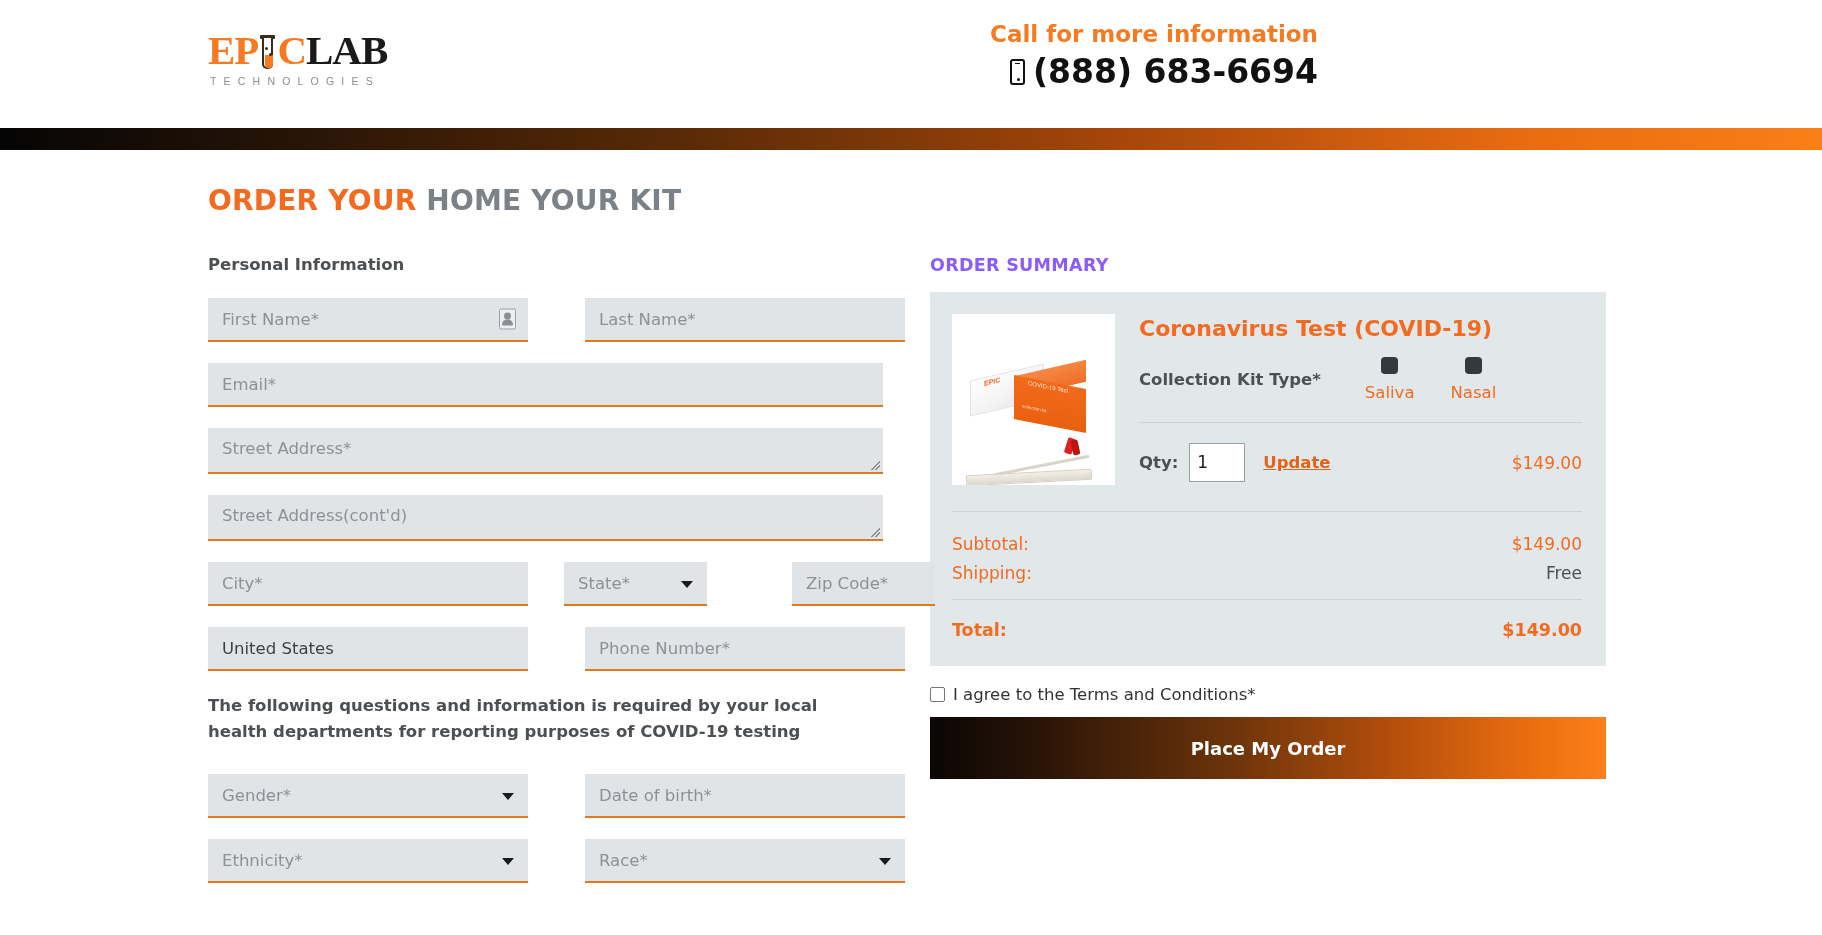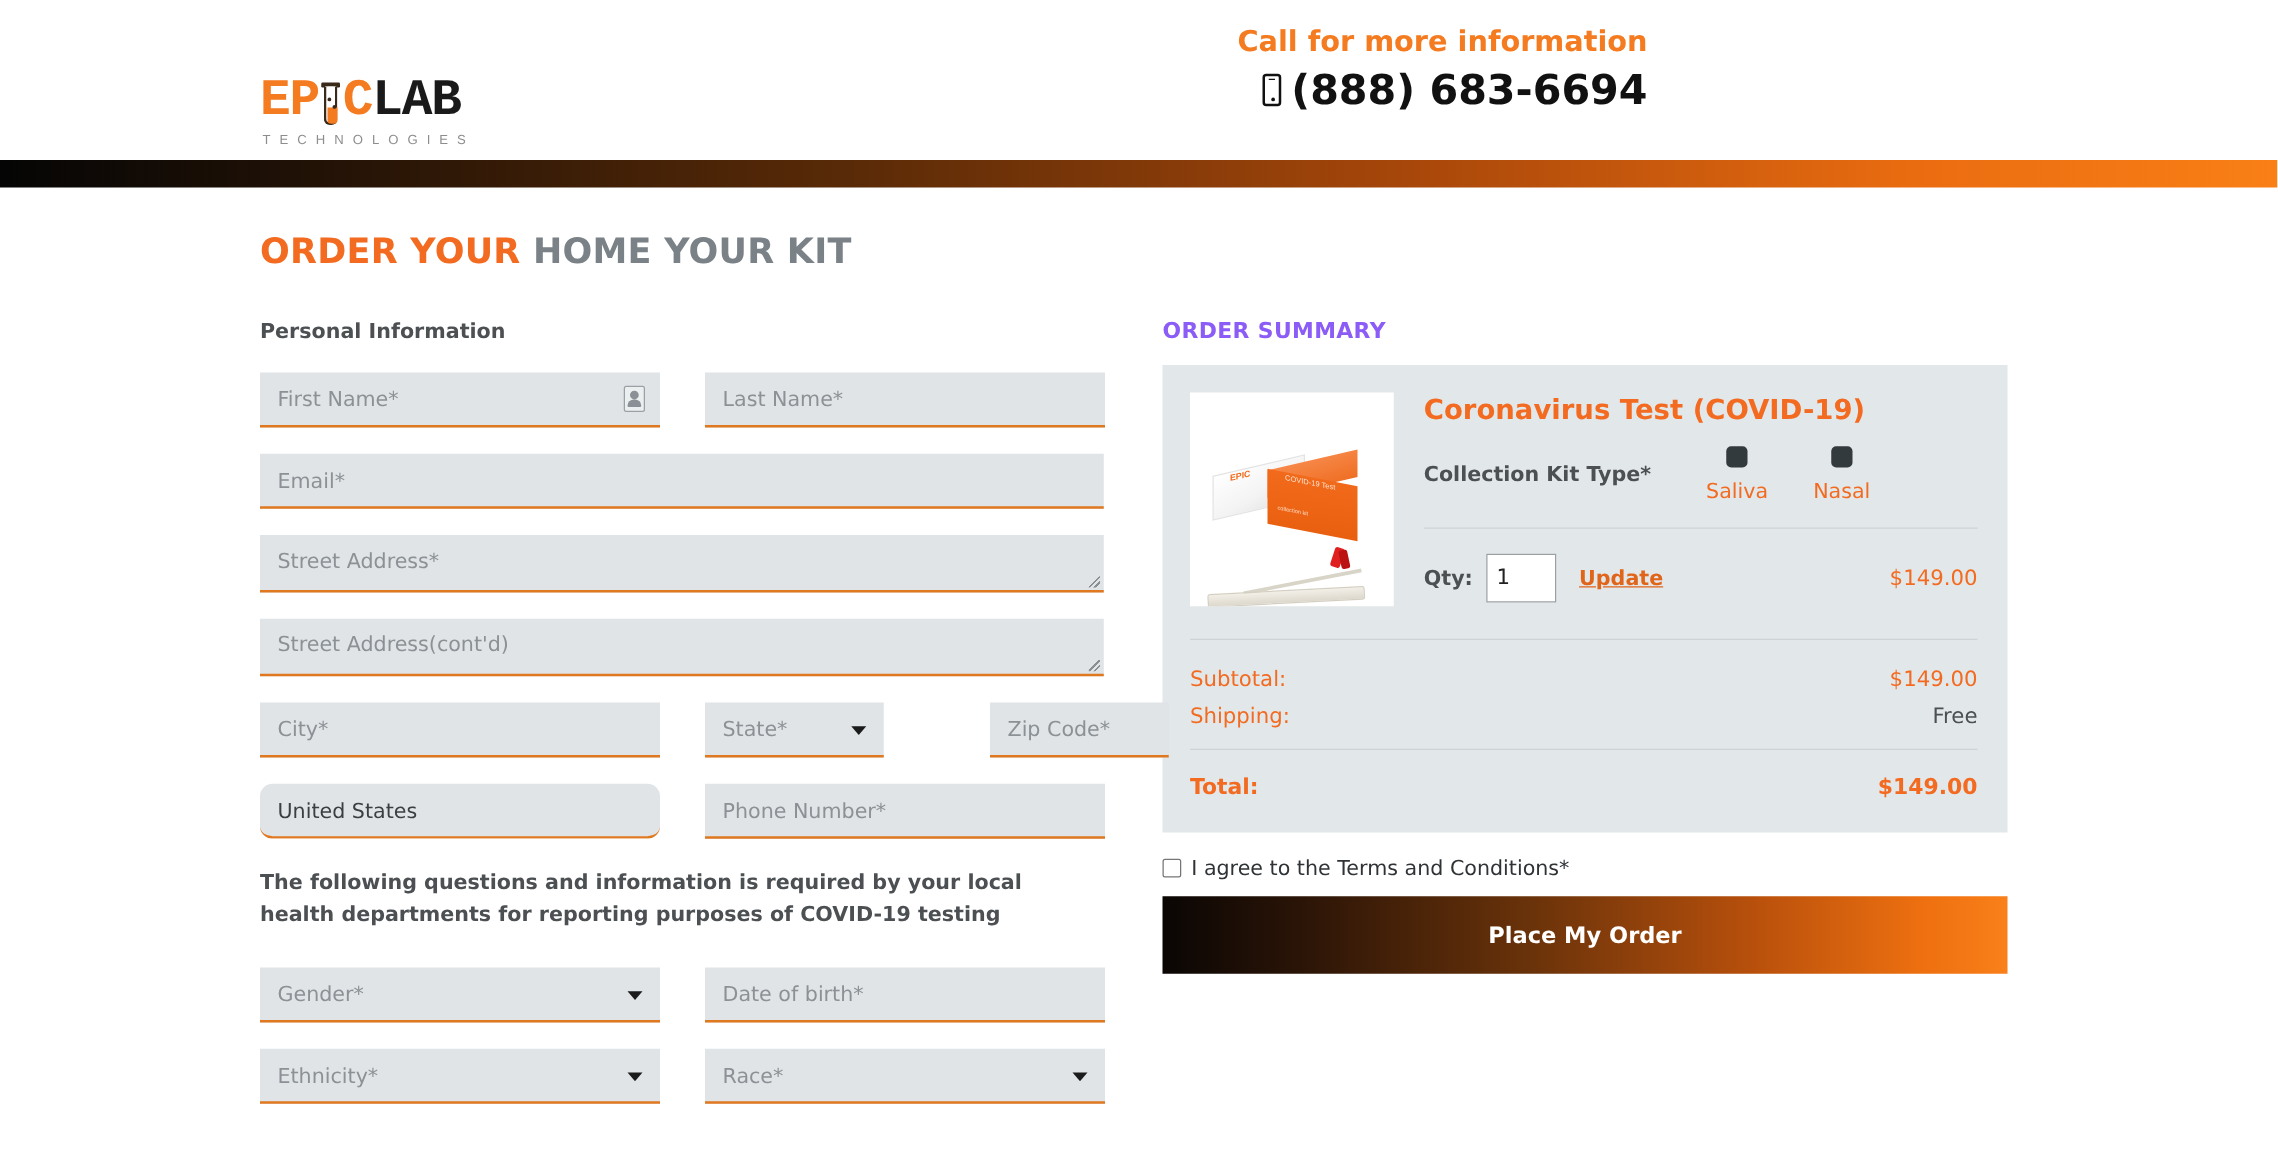--- a/index.html
+++ b/index.html
@@ -15,22 +15,21 @@
 
   
   .header { position: relative; height: 128px; }
   .logo-wrap {
     position: absolute; left: 208px; top: 30px;
     display: flex; flex-direction: column; align-items: flex-start;
   }
   .logo-main {
     font-size: 41px; font-weight: 900; letter-spacing: -1px;
     line-height: 1; display: flex; align-items: center;
-    font-family: Liberation Mono, monospace;
-    margin-top: 31px;
+    font-family: Liberation Serif, serif;
   }
   .logo-epic { color: #f47b20; }
   .logo-lab  { color: #1a1a1a; }
   .tube-i {
     position: relative; display:inline-block;
     width: 17px; height: 38px; margin: 0 1px;
   }
   .tube-i .tube-body {
     position:absolute; left:3px; top:6px; width:11px; height:31px;
     border: 2.5px solid #3a2a1a; border-top: none;
@@ -93,33 +92,33 @@
   .cols { display: flex; margin-left: 208px; margin-top: 38px; }
   .left-col  { width: 675px; flex: 0 0 675px; }
   .right-col { width: 676px; flex: 0 0 676px; margin-left: 47px; }
 
   .section-label {
     font-size: 16.5px; font-weight: 700; color: #4c5053;
     font-family: "DejaVu Sans", sans-serif; margin-bottom: 24px;
   }
 
   
-  .frow { display: flex; gap: 36px; margin-bottom: 21px; }
+  .frow { display: flex; gap: 57px; margin-bottom: 21px; }
   .field {
     position: relative;
     background: #e0e4e6;
     border: none; border-bottom: 2px solid #e07820;
     height: 44px;
     display: flex; align-items: center;
     padding: 0 14px;
     font-size: 16.5px;
     color: #8c9196;
     font-family: "DejaVu Sans", sans-serif;
   }
-  .field.filled { color: #3b3f42; border-radius: 10px; }
+  .field.filled { color: #3b3f42; }
   .field.wide { width: 100%; }
   .field.half { width: 320px; flex: 0 0 320px; }
   .field.textarea { height: 46px; align-items: flex-start; padding-top: 11px; }
   .resize-grip {
     position:absolute; right:3px; bottom:2px; width:9px; height:9px;
     background:
       linear-gradient(135deg, transparent 45%, #8a8f93 45%, #8a8f93 56%, transparent 56%),
       linear-gradient(135deg, transparent 70%, #8a8f93 70%, #8a8f93 81%, transparent 81%);
   }
   .autofill-icon {

